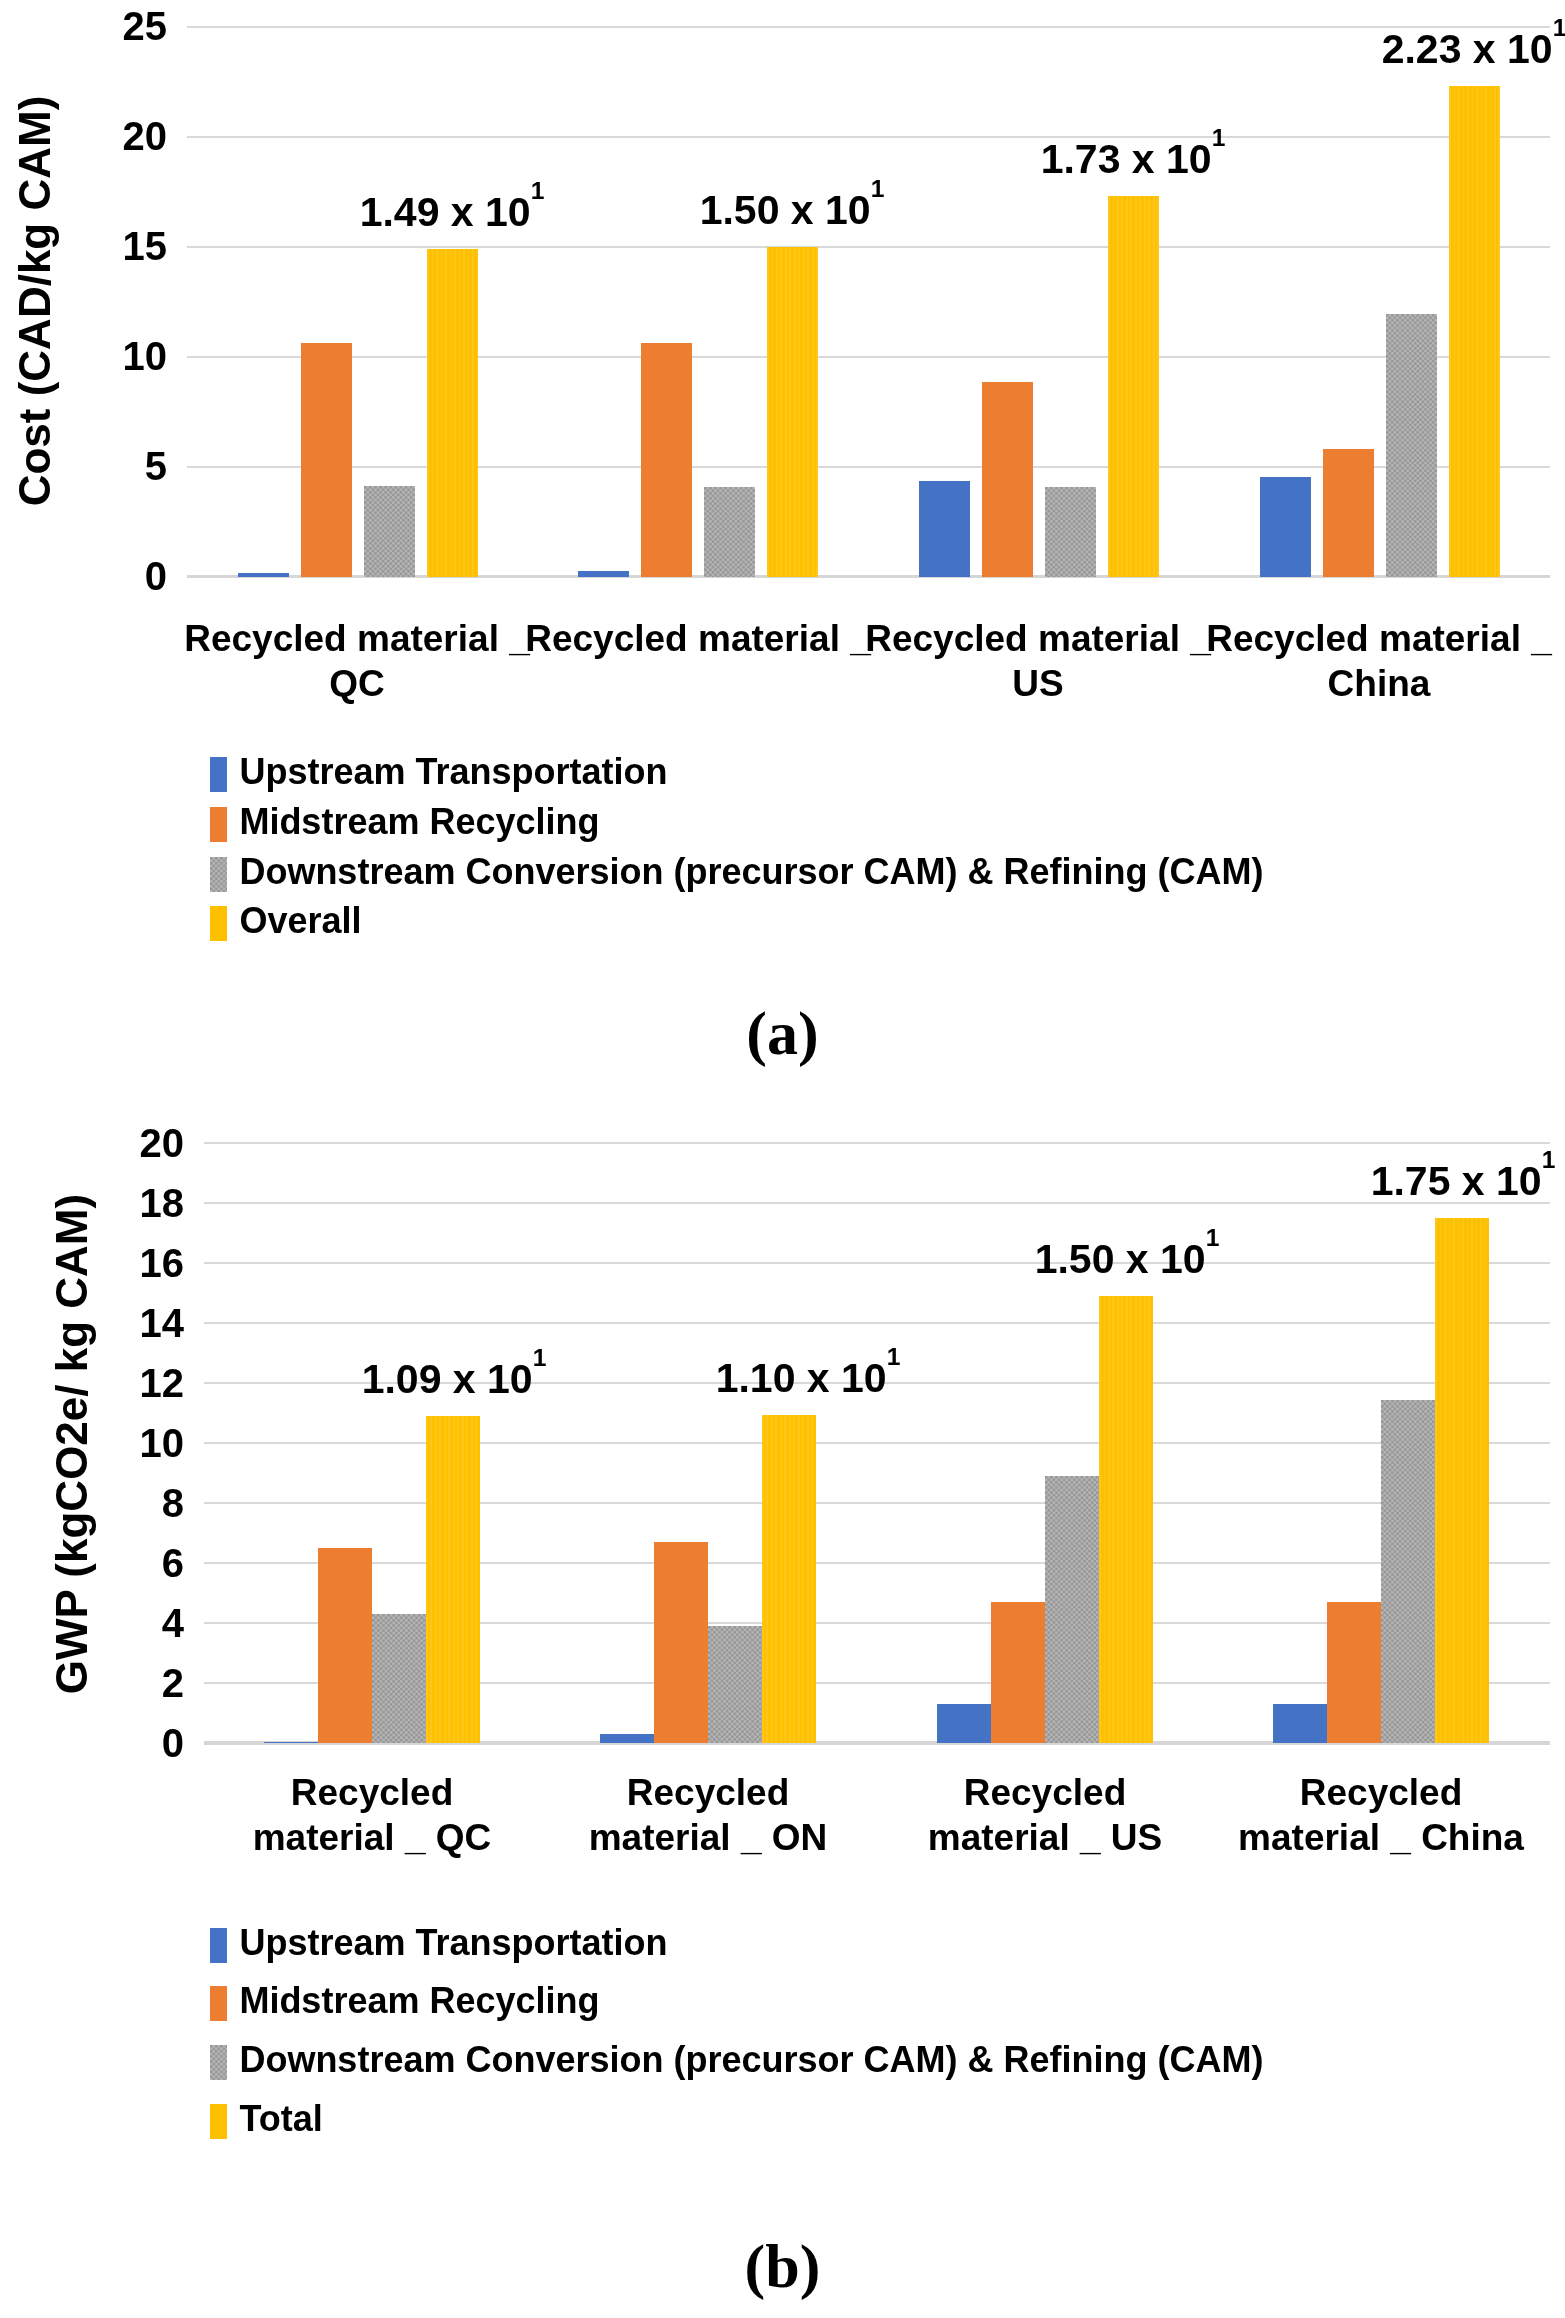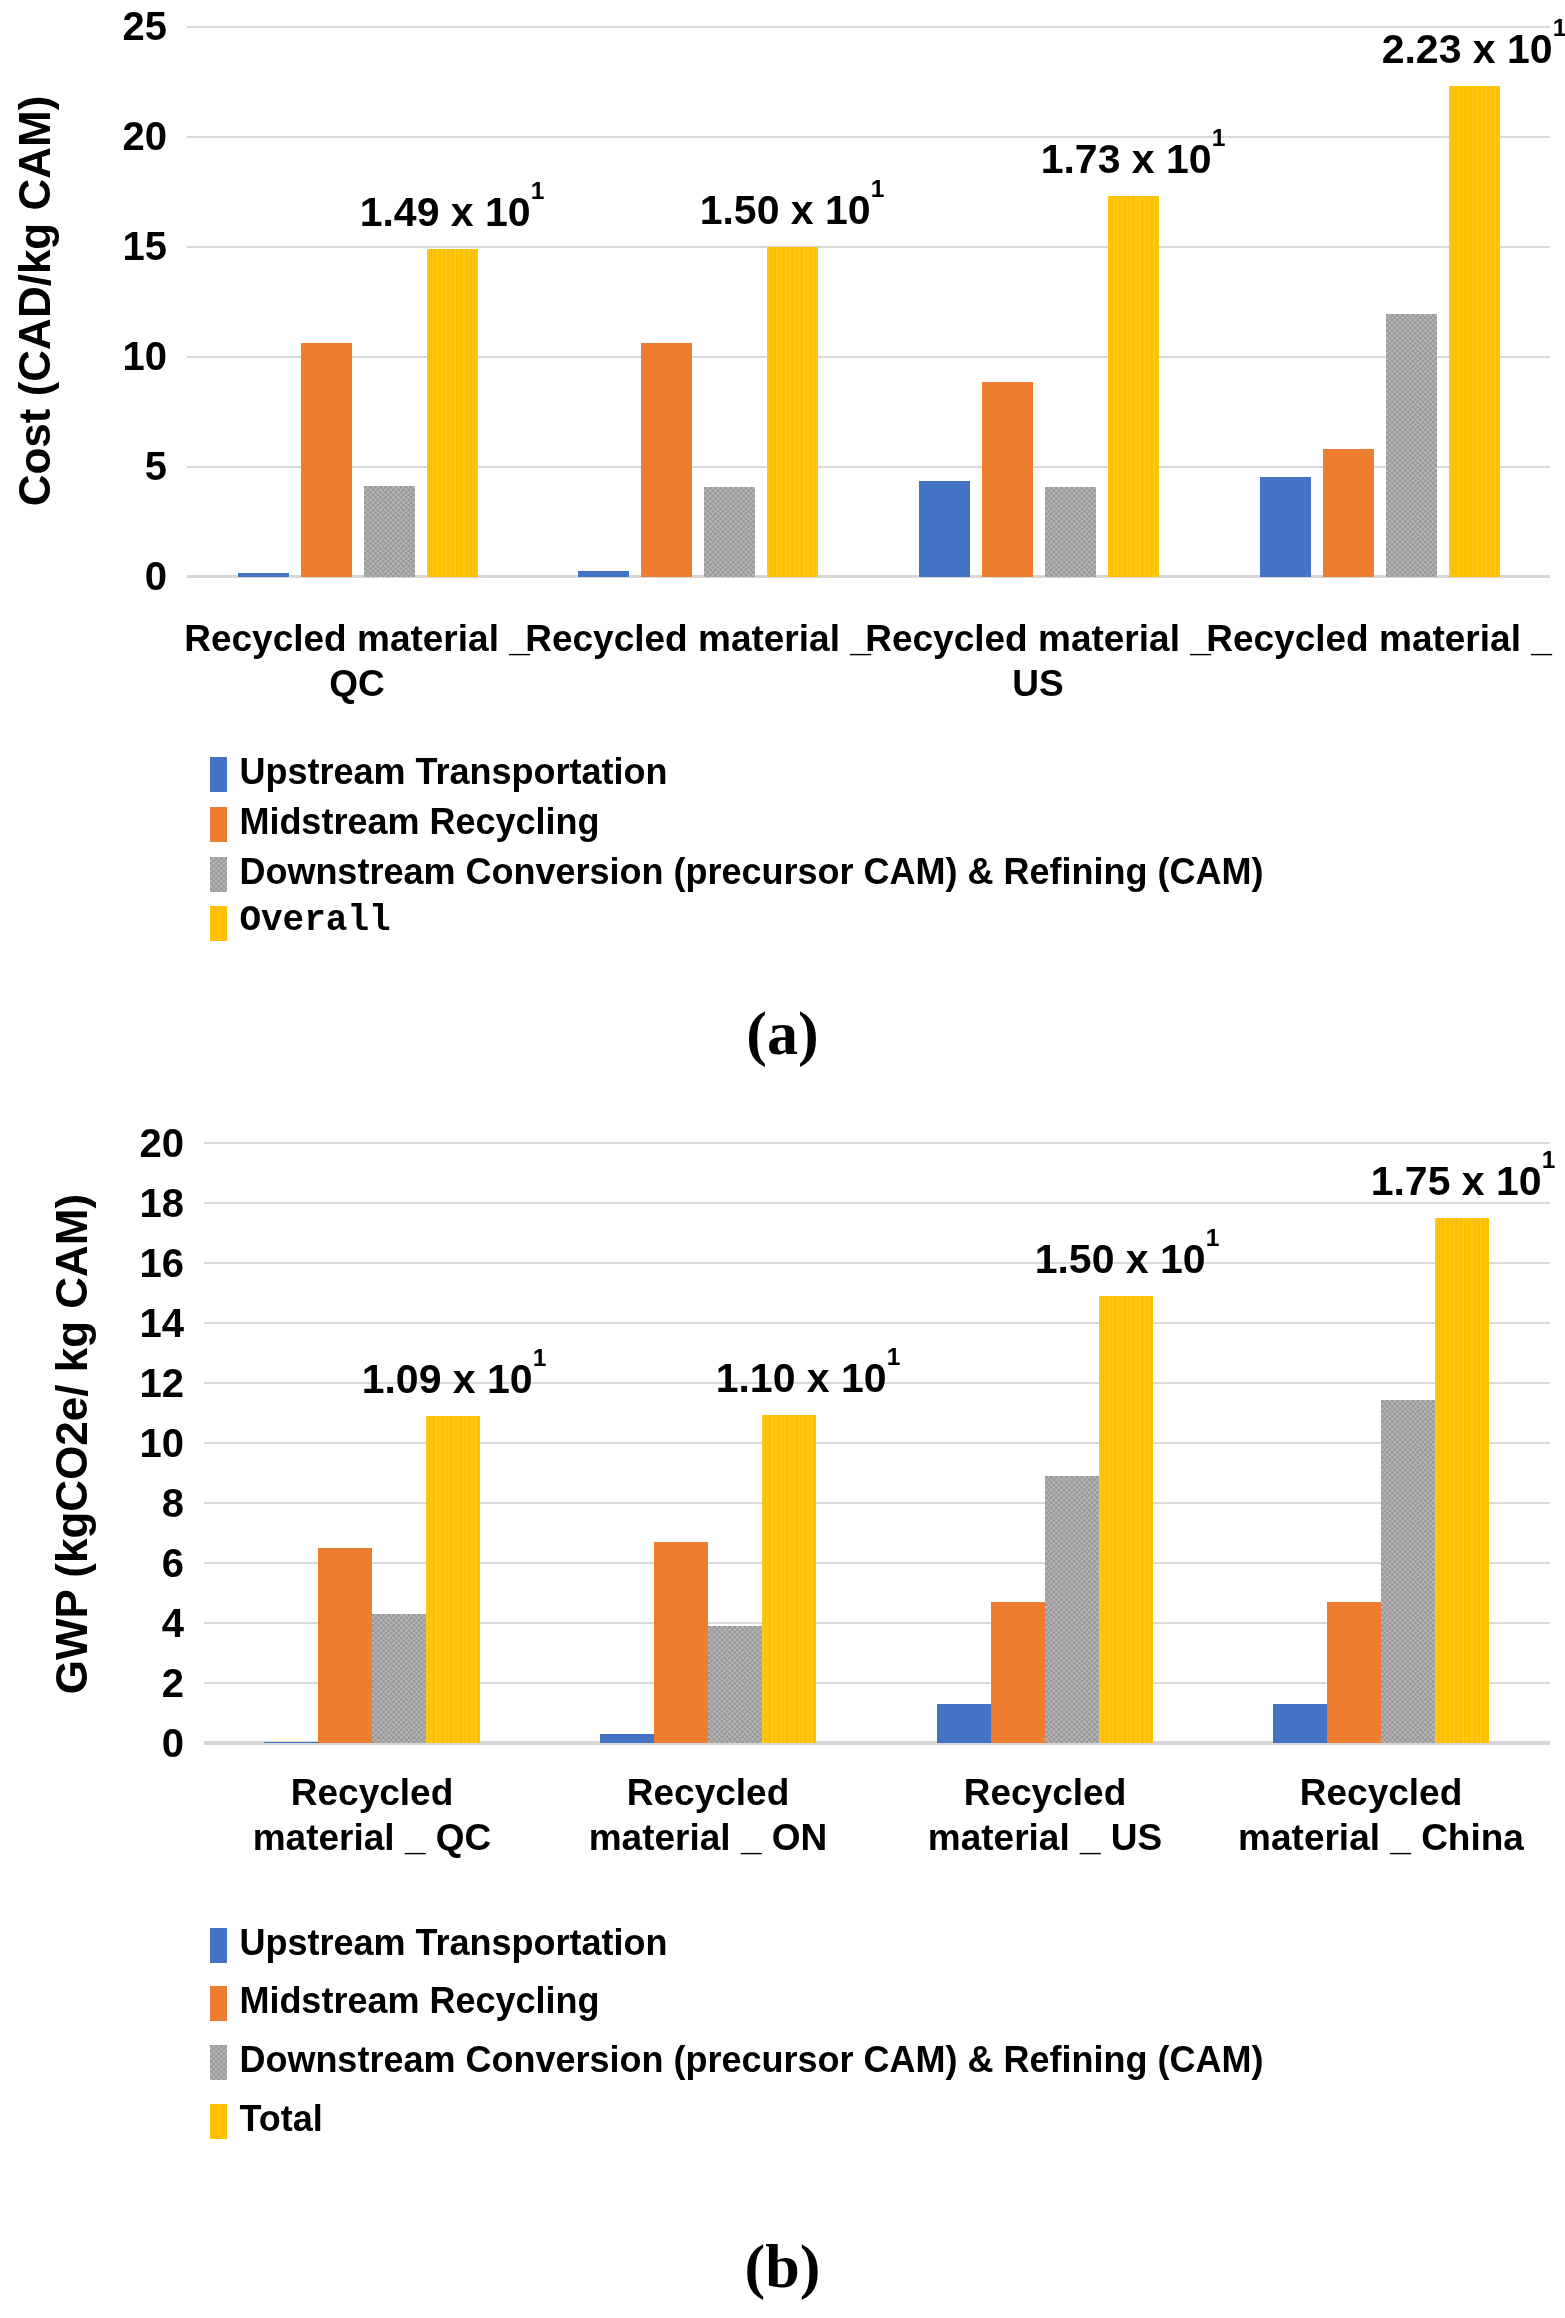--- a/index.html
+++ b/index.html
@@ -147,36 +147,37 @@
         </div>
         <div class="xlab" style="left: 698px; top: 616px;">
           <div>Recycled material _</div>
         </div>
         <div class="xlab" style="left: 1038px; top: 616px;">
           <div>Recycled material _</div>
           <div>US</div>
         </div>
         <div class="xlab" style="left: 1379px; top: 616px;">
           <div>Recycled material _</div>
+          <div>China</div>
         </div>
       </div>
     <div id="legend-a">
         <div class="legend-row" style="left: 210px; top: 751px;">
           <span class="legend-swatch" style="background-color: rgb(68, 114, 196);"></span>
           <span class="legend-text">Upstream Transportation</span>
         </div>
         <div class="legend-row" style="left: 210px; top: 801px;">
           <span class="legend-swatch" style="background-color: rgb(237, 125, 49);"></span>
           <span class="legend-text">Midstream Recycling</span>
         </div>
         <div class="legend-row" style="left: 210px; top: 851px;">
           <span class="legend-swatch bar checker"></span>
           <span class="legend-text">Downstream Conversion (precursor CAM) &amp; Refining (CAM)</span>
         </div>
-        <div class="legend-row" style="left: 210px; top: 900px; font-family: Liberation Mono, monospace;">
+        <div class="legend-row" style="left: 210px; top: 900px;">
           <span class="legend-swatch" style="background-color: rgb(255, 192, 0);"></span>
           <span class="legend-text">Overall</span>
         </div>
       </div>
     <div class="caption caption-a">(a)</div>
   </section>
 
   <section class="panel" id="panel-b">
     <div class="ylabel ylabel-b">GWP (kgCO2e/ kg CAM)</div>
     <div class="plot" id="plot-b" style="left:204px;top:1144px;width:1346px;height:599px;">

